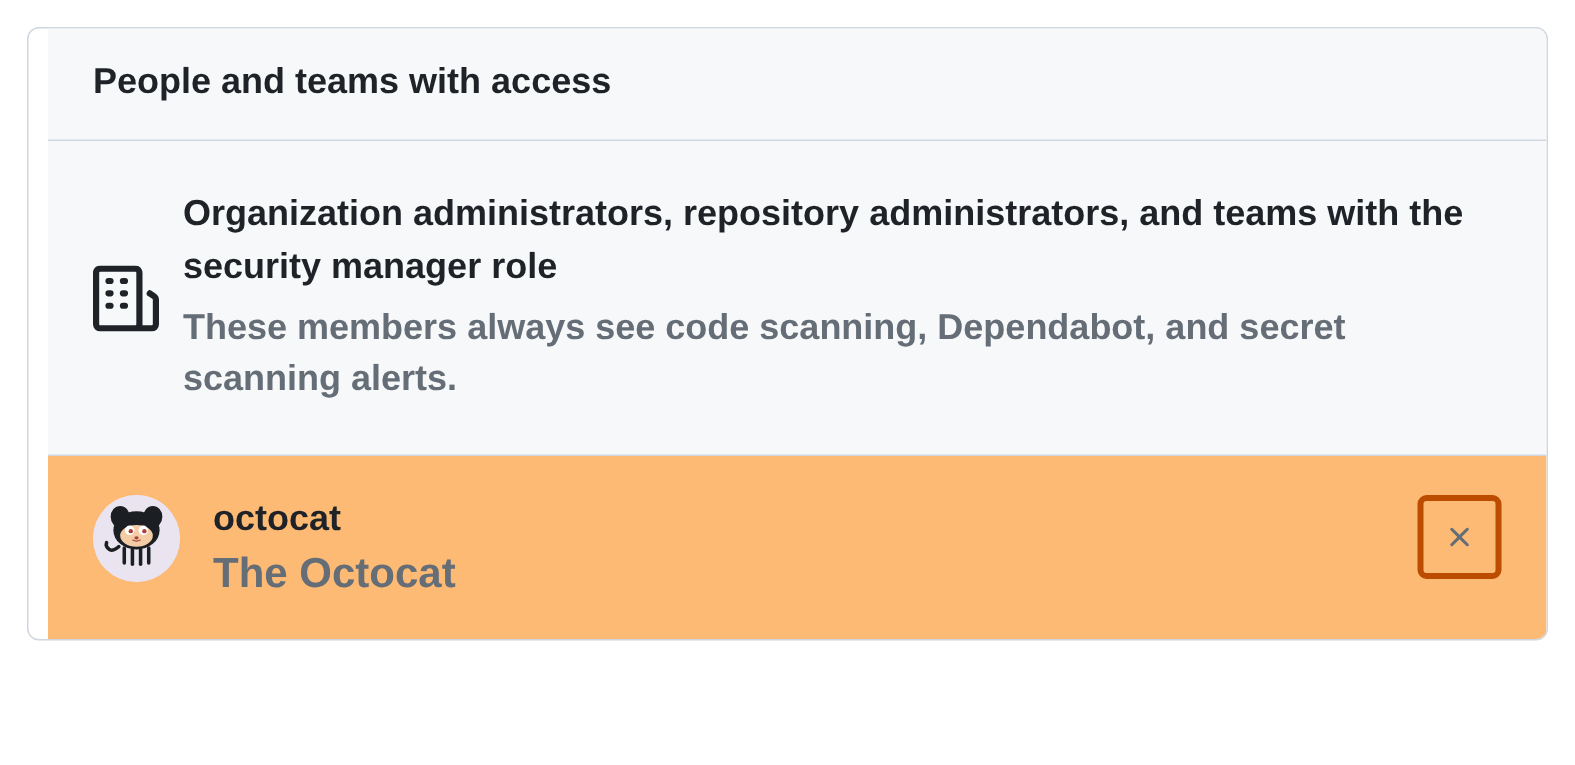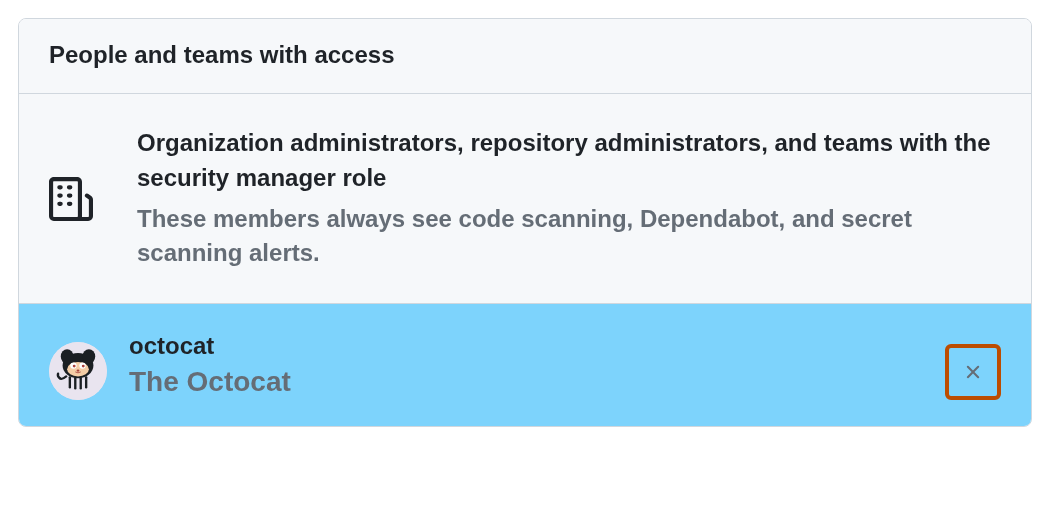--- a/index.html
+++ b/index.html
@@ -11,35 +11,36 @@
       font-family: -apple-system, BlinkMacSystemFont, "Segoe UI", Helvetica, Arial, sans-serif;
       background: #ffffff;
       padding: 18px;
       width: 1050px;
     }
     .panel {
       border: 1px solid #d0d7de;
       border-radius: 8px;
       overflow: hidden;
       background: #ffffff;
+      padding-left: 13px;
     }
     .panel-header {
       padding: 22px 30px 24px 30px;
       background: #f6f8fa;
       border-bottom: 1px solid #d0d7de;
     }
     .panel-title {
       font-size: 24px;
       font-weight: 600;
       color: #1f2328;
     }
     .info-row {
       display: flex;
       align-items: center;
-      gap: 44px;
+      gap: 16px;
       padding: 32px 30px 32px 30px;
       background: #f6f8fa;
       border-bottom: 1px solid #d0d7de;
     }
     .info-icon {
       flex-shrink: 0;
       width: 44px;
       height: 44px;
       display: flex;
       align-items: center;
@@ -53,24 +54,24 @@
       margin-bottom: 6px;
     }
     .info-text-desc {
       font-size: 24px;
       font-weight: 700;
       color: #656d76;
       line-height: 1.45;
     }
     .user-row {
       display: flex;
-      align-items: flex-end;
+      align-items: flex-start;
       gap: 22px;
       padding: 26px 30px 26px 30px;
-      background: #7dd3fc;
+      background: #fdba74;
     }
     .avatar {
       width: 58px;
       height: 58px;
       border-radius: 50%;
       flex-shrink: 0;
       background: #e9e4ef;
       display: flex;
       align-items: center;
       justify-content: center;

